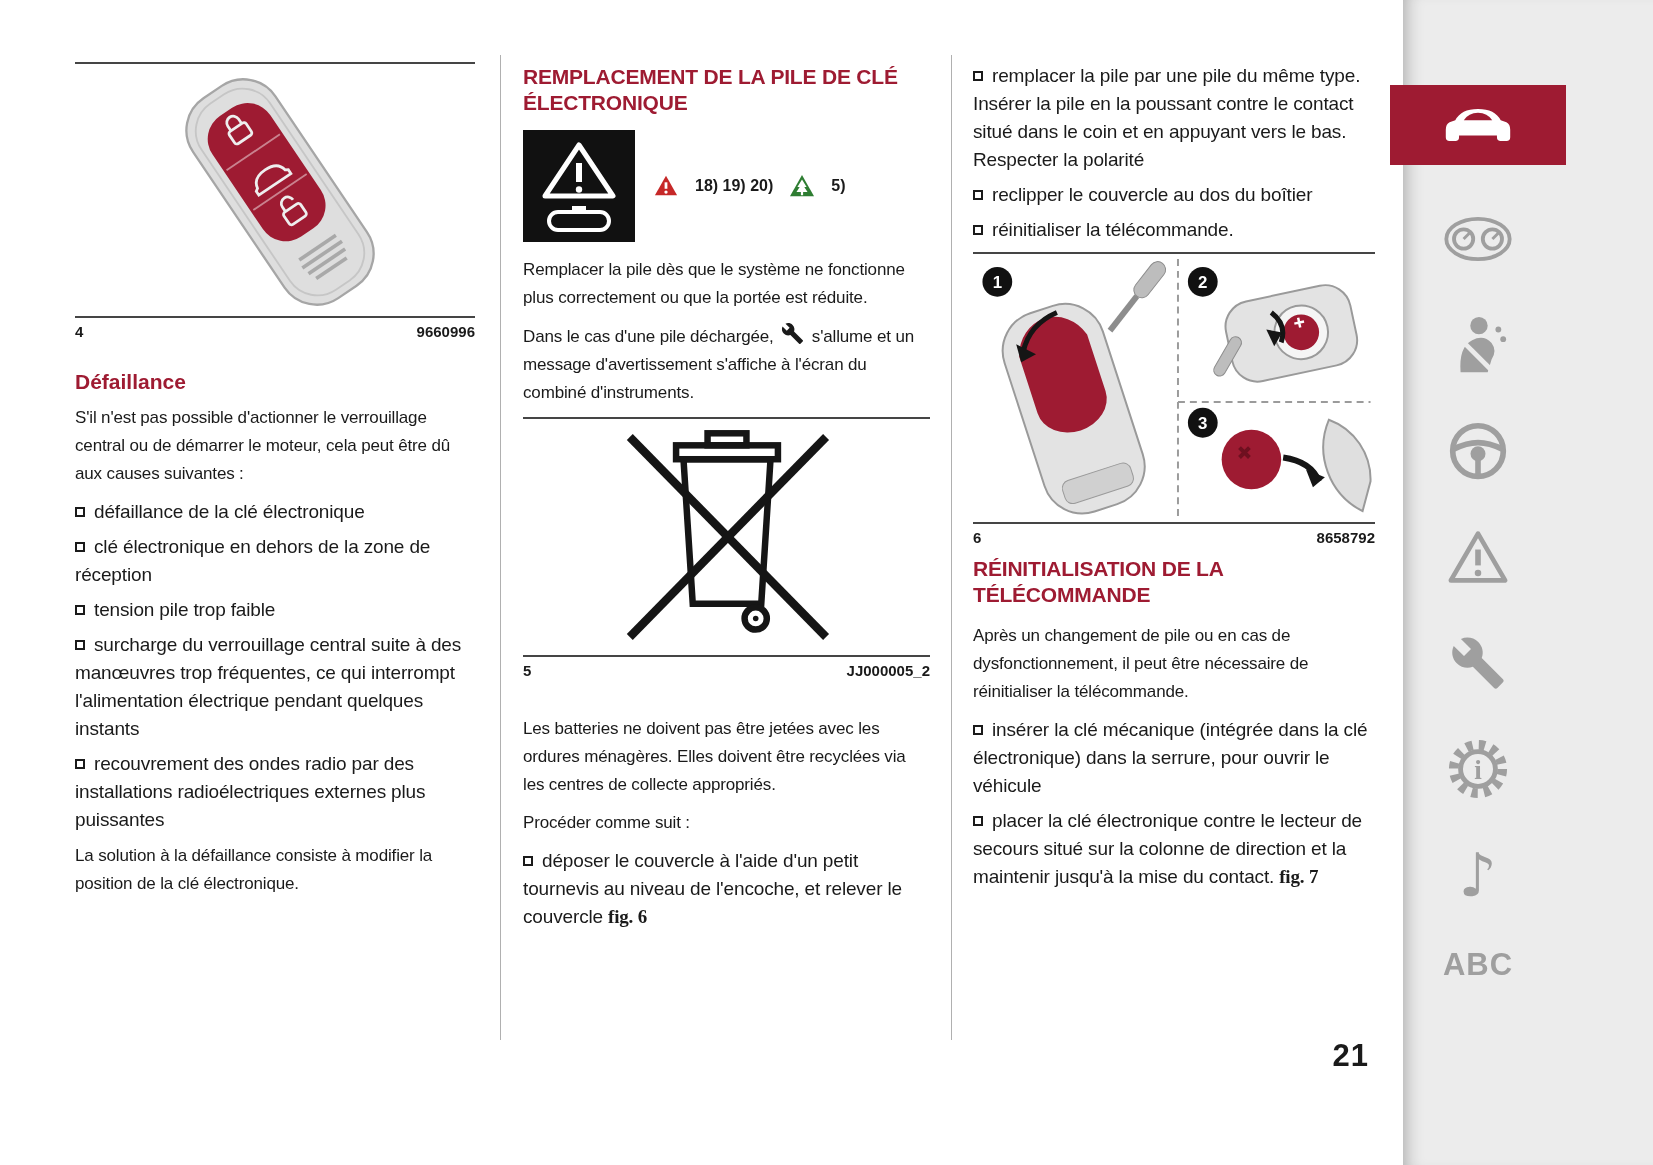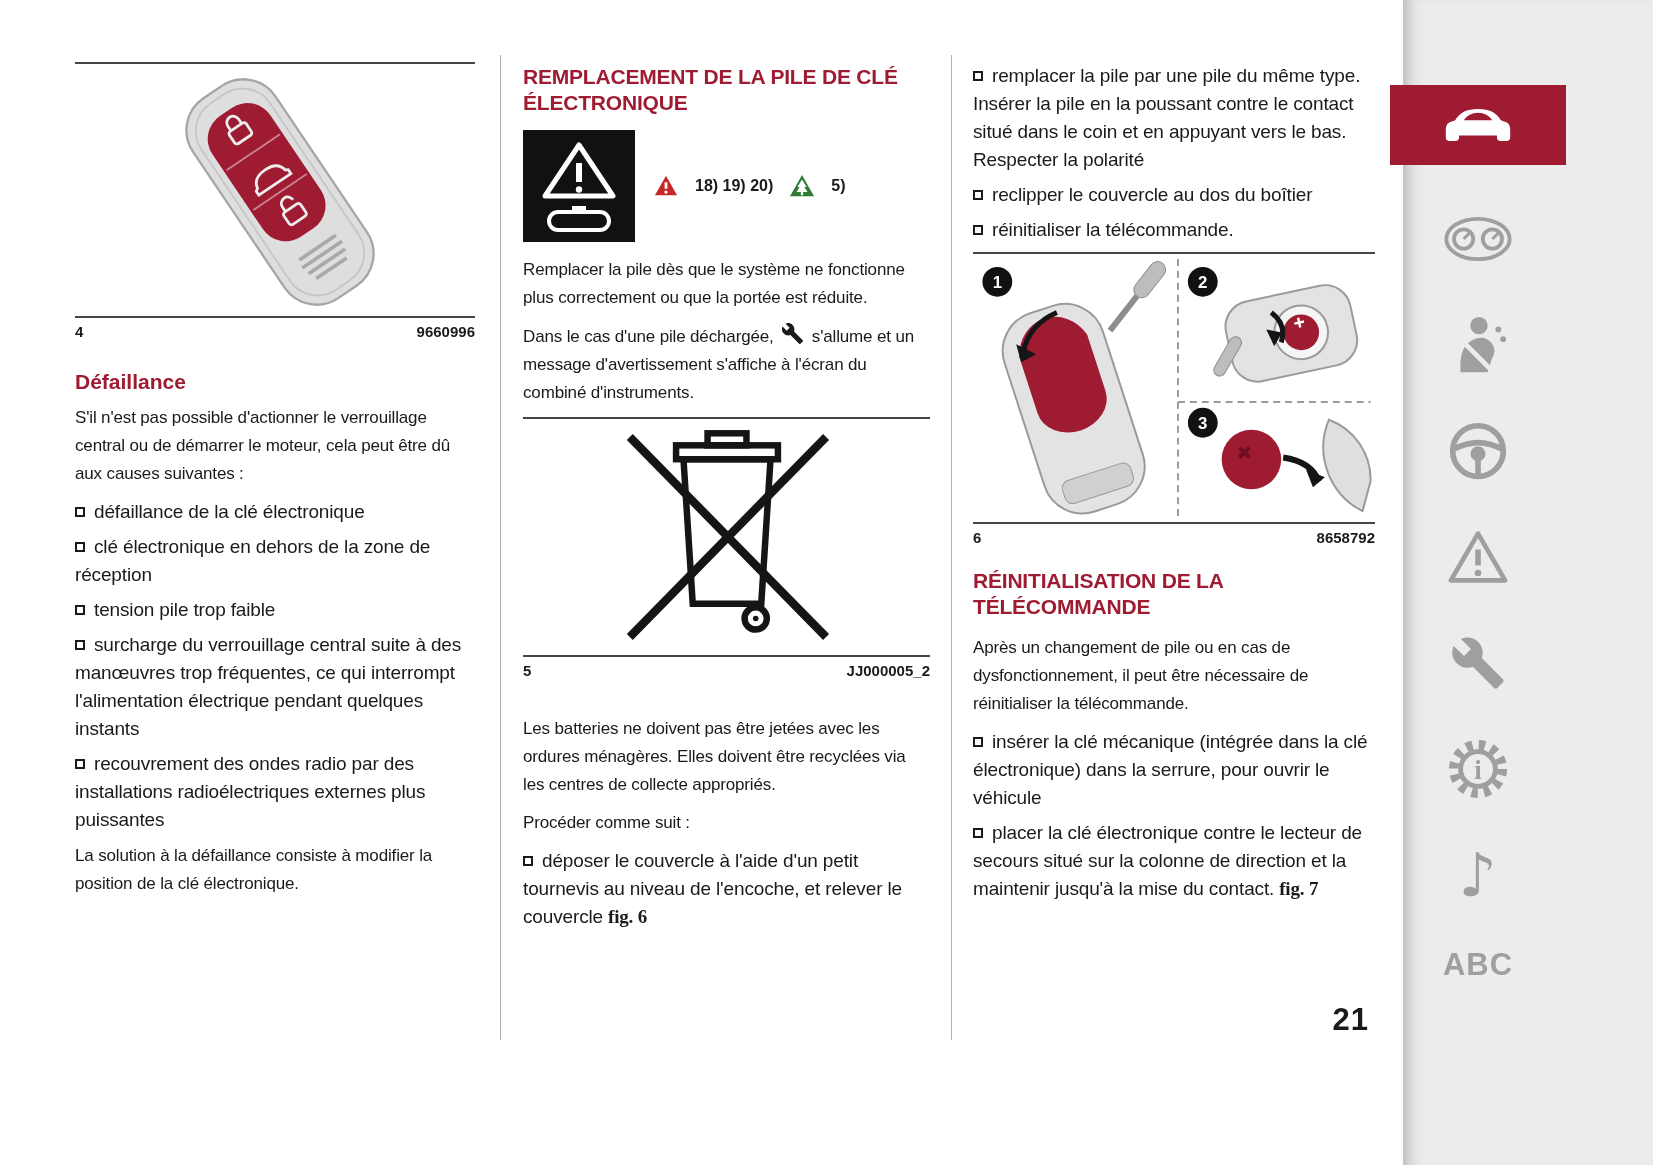--- a/index.html
+++ b/index.html
@@ -15,21 +15,21 @@
   .col li { font-size: 19px; line-height: 28px; margin: 0 0 7px; letter-spacing: -0.15px; }
   .sq { display: inline-block; width: 10px; height: 10px; border: 2.4px solid #1a1a1a; margin-right: 9px; position: relative; top: -1px; }
   .tophead { color: var(--accent, #9E1B32); font-size: 21px; font-weight: bold; line-height: 26px; margin: 2px 0 14px; letter-spacing: -0.2px; }
   .subhead { color: var(--accent, #9E1B32); font-size: 21px; font-weight: bold; margin: 30px 0 10px; }
   figure { margin: 0; }
   .figtop { border-top: 2px solid #454545; }
   .figbot { border-bottom: 2px solid #454545; }
   .figimg { display: flex; align-items: center; justify-content: center; }
   .figcap { display: flex; justify-content: space-between; font-size: 15px; font-weight: bold; margin-top: 5px; }
   .vrule { position: absolute; top: 55px; height: 985px; width: 1px; background: #b0b0b0; }
-  .pagenum { position: absolute; right: 284px; top: 1002px; font-size: 31px; font-weight: bold; letter-spacing: 1px; }
+  .pagenum { position: absolute; right: 284px; top: 1038px; font-size: 31px; font-weight: bold; letter-spacing: 1px; }
   .warnrow { display: flex; align-items: center; margin: 4px 0 14px; }
   .refs { display: flex; align-items: center; gap: 16px; margin-left: 18px; font-weight: bold; font-size: 16px; }
   .figref { font-weight: bold; margin-left: 5px; font-family: Liberation Serif, serif; }
   .inline-icon { vertical-align: -3px; margin: 0 3px; }
   
   .sidebar { position: absolute; right: 0; top: 0; width: 250px; height: 1165px;
              background: var(--sidebar_bg, #ECECEC);
              box-shadow: inset 16px 0 18px -14px rgba(0,0,0,0.30); }
   .rail { position: absolute; left: -13px; top: 0; width: 176px; display: flex; flex-direction: column; align-items: center; }
   .tab-active { margin-top: 85px; width: 176px; height: 80px; background: var(--accent, #9E1B32);
@@ -216,21 +216,21 @@
           <circle cx="231" cy="169" r="15" fill="#111111"></circle>
           <text class="stepnum" x="231" y="175">3</text>
         </svg>
       </div>
       <figcaption class="figcap">
         <span>6</span>
         <span>8658792</span>
       </figcaption>
     </figure>
 
-    <h2 class="tophead" style="margin-top:22px;">RÉINITIALISATION DE LA TÉLÉCOMMANDE</h2>
+    <h2 class="tophead" style="margin-top:10px;">RÉINITIALISATION DE LA TÉLÉCOMMANDE</h2>
     <p>Après un changement de pile ou en cas de dysfonctionnement, il peut être nécessaire de réinitialiser la télécommande.</p>
     <ul>
       <li>
         <span class="sq"></span><span>insérer la clé mécanique (intégrée dans la clé électronique) dans la serrure, pour ouvrir le véhicule</span><span class="figref"></span>
       </li>
       <li>
         <span class="sq"></span><span>placer la clé électronique contre le lecteur de secours situé sur la colonne de direction et la maintenir jusqu'à la mise du contact.</span><span class="figref">fig. 7</span>
       </li>
     </ul>
   </section>

